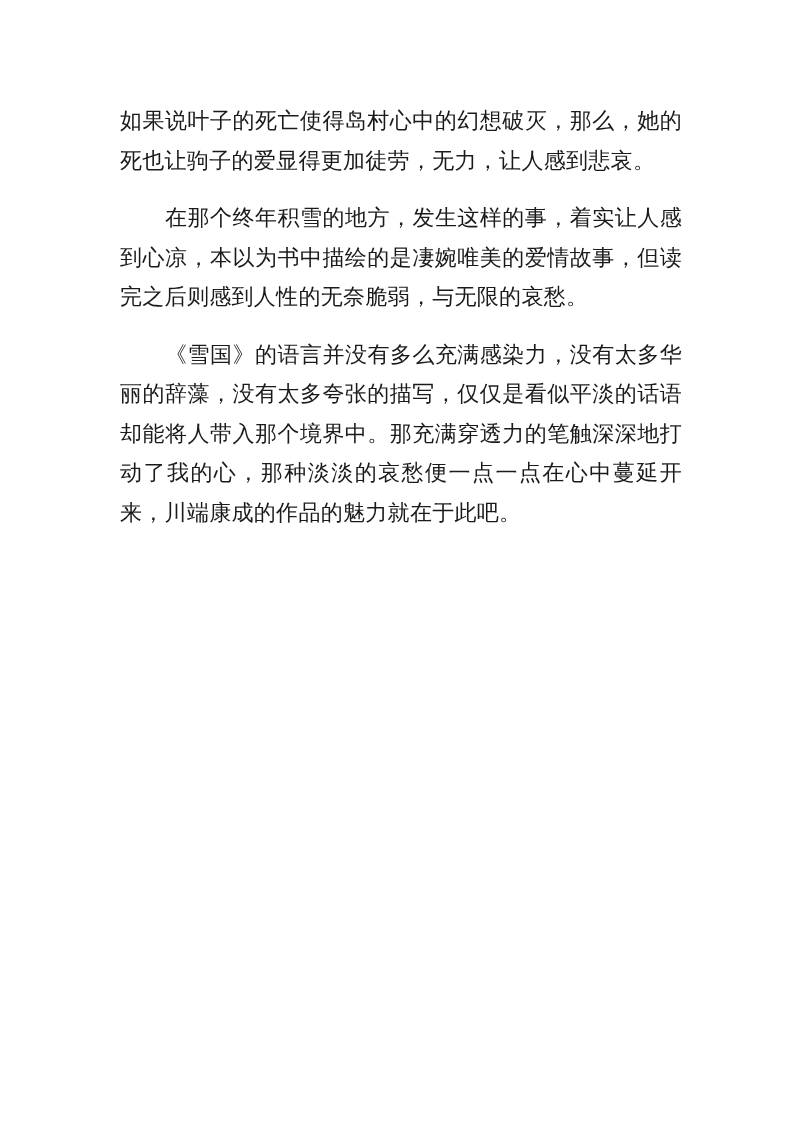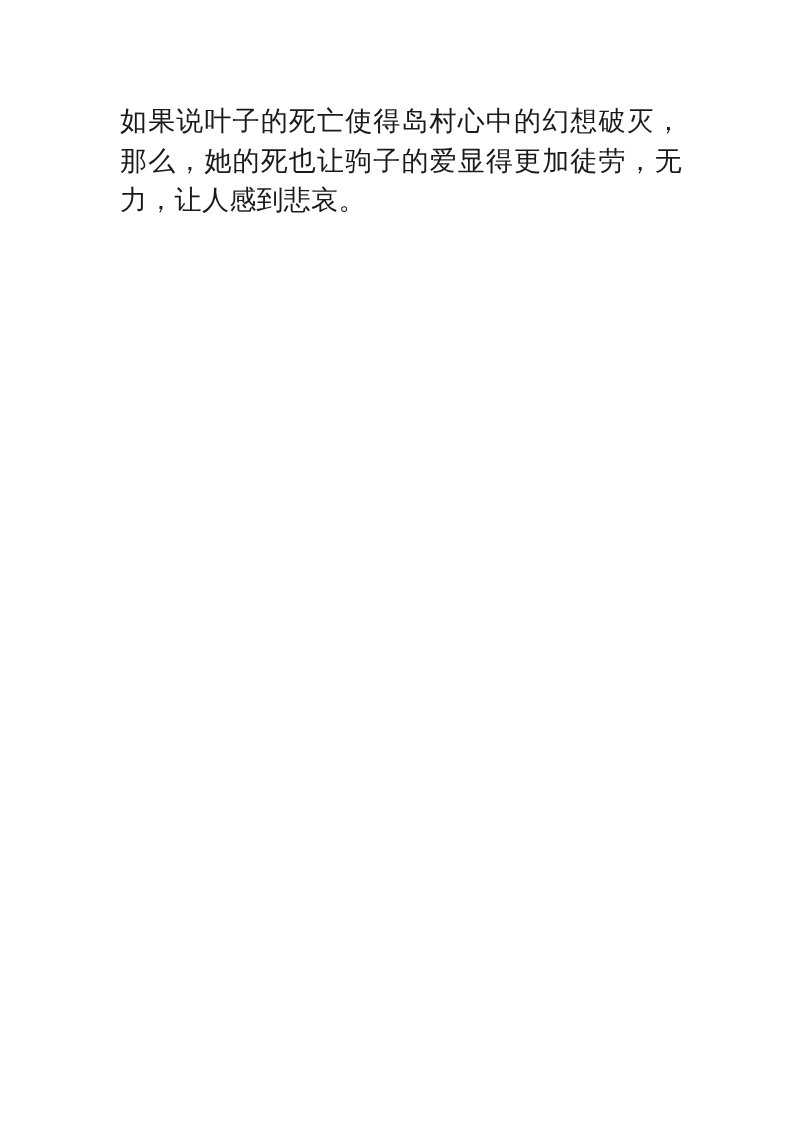--- a/index.html
+++ b/index.html
@@ -13,31 +13,33 @@
       position: relative;
       overflow: hidden;
     }
     .page {
       position: absolute;
       left: 120px;
       top: 101px;
       width: 562px;
       color: #1a1a1a;
       font-family: "DejaVu Serif", "Liberation Serif", serif;
-      font-size: 27px;
+      font-size: 22px;
       line-height: 39.5px;
       letter-spacing: 0.3px;
       text-align: justify;
     }
     .para {
       margin: 0 0 18px 0;
       padding: 0;
     }
     .para.indent {
       text-indent: 2.05em;
     }
   </style>
 </head>
 <body>
 
 <div class="page">
   <p class="para">如果说叶子的死亡使得岛村心中的幻想破灭，那么，她的死也让驹子的爱显得更加徒劳，无力，让人感到悲哀。</p>
+  <p class="para indent">在那个终年积雪的地方，发生这样的事，着实让人感到心凉，本以为书中描绘的是凄婉唯美的爱情故事，但读完之后则感到人性的无奈脆弱，与无限的哀愁。</p>
+  <p class="para indent">《雪国》的语言并没有多么充满感染力，没有太多华丽的辞藻，没有太多夸张的描写，仅仅是看似平淡的话语却能将人带入那个境界中。那充满穿透力的笔触深深地打动了我的心，那种淡淡的哀愁便一点一点在心中蔓延开来，川端康成的作品的魅力就在于此吧。</p>
 </div>
 
 </body></html>

